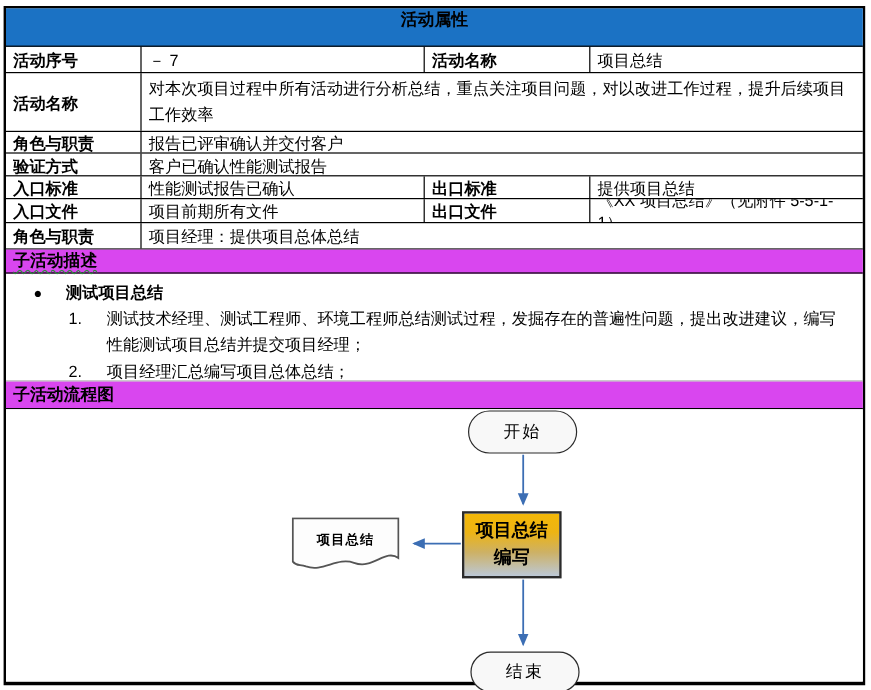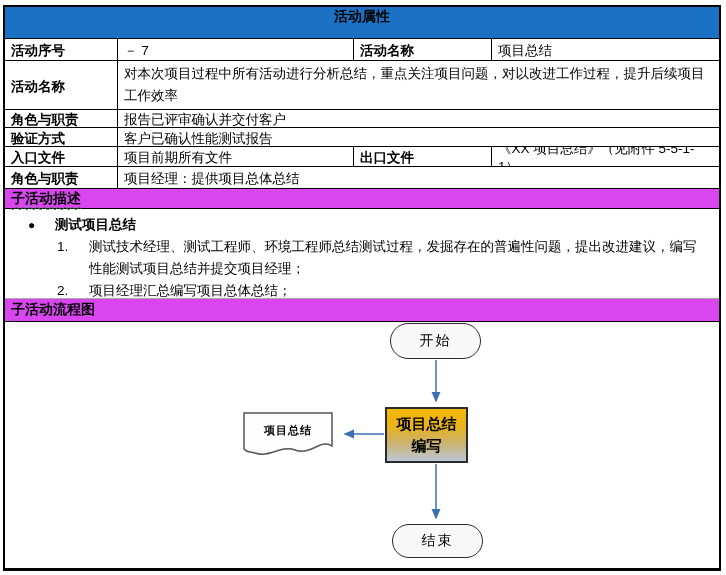--- a/index.html
+++ b/index.html
@@ -93,20 +93,26 @@
     <div class="trow r3">
       <div class="cell lab">角色与职责</div>
       <div class="cell span">报告已评审确认并交付客户</div>
     </div>
 
     <div class="trow r4">
       <div class="cell lab">验证方式</div>
       <div class="cell span">客户已确认性能测试报告</div>
     </div>
 
+    <div class="trow r5">
+      <div class="cell lab">入口标准</div>
+      <div class="cell val2">性能测试报告已确认</div>
+      <div class="cell lab2">出口标准</div>
+      <div class="cell val4">提供项目总结</div>
+    </div>
 
     <div class="trow r6">
       <div class="cell lab">入口文件</div>
       <div class="cell val2">项目前期所有文件</div>
       <div class="cell lab2">出口文件</div>
       <div class="cell val4">《XX 项目总结》（见附件 5-5-1-1）</div>
     </div>
 
     <div class="trow r7">
       <div class="cell lab">角色与职责</div>

